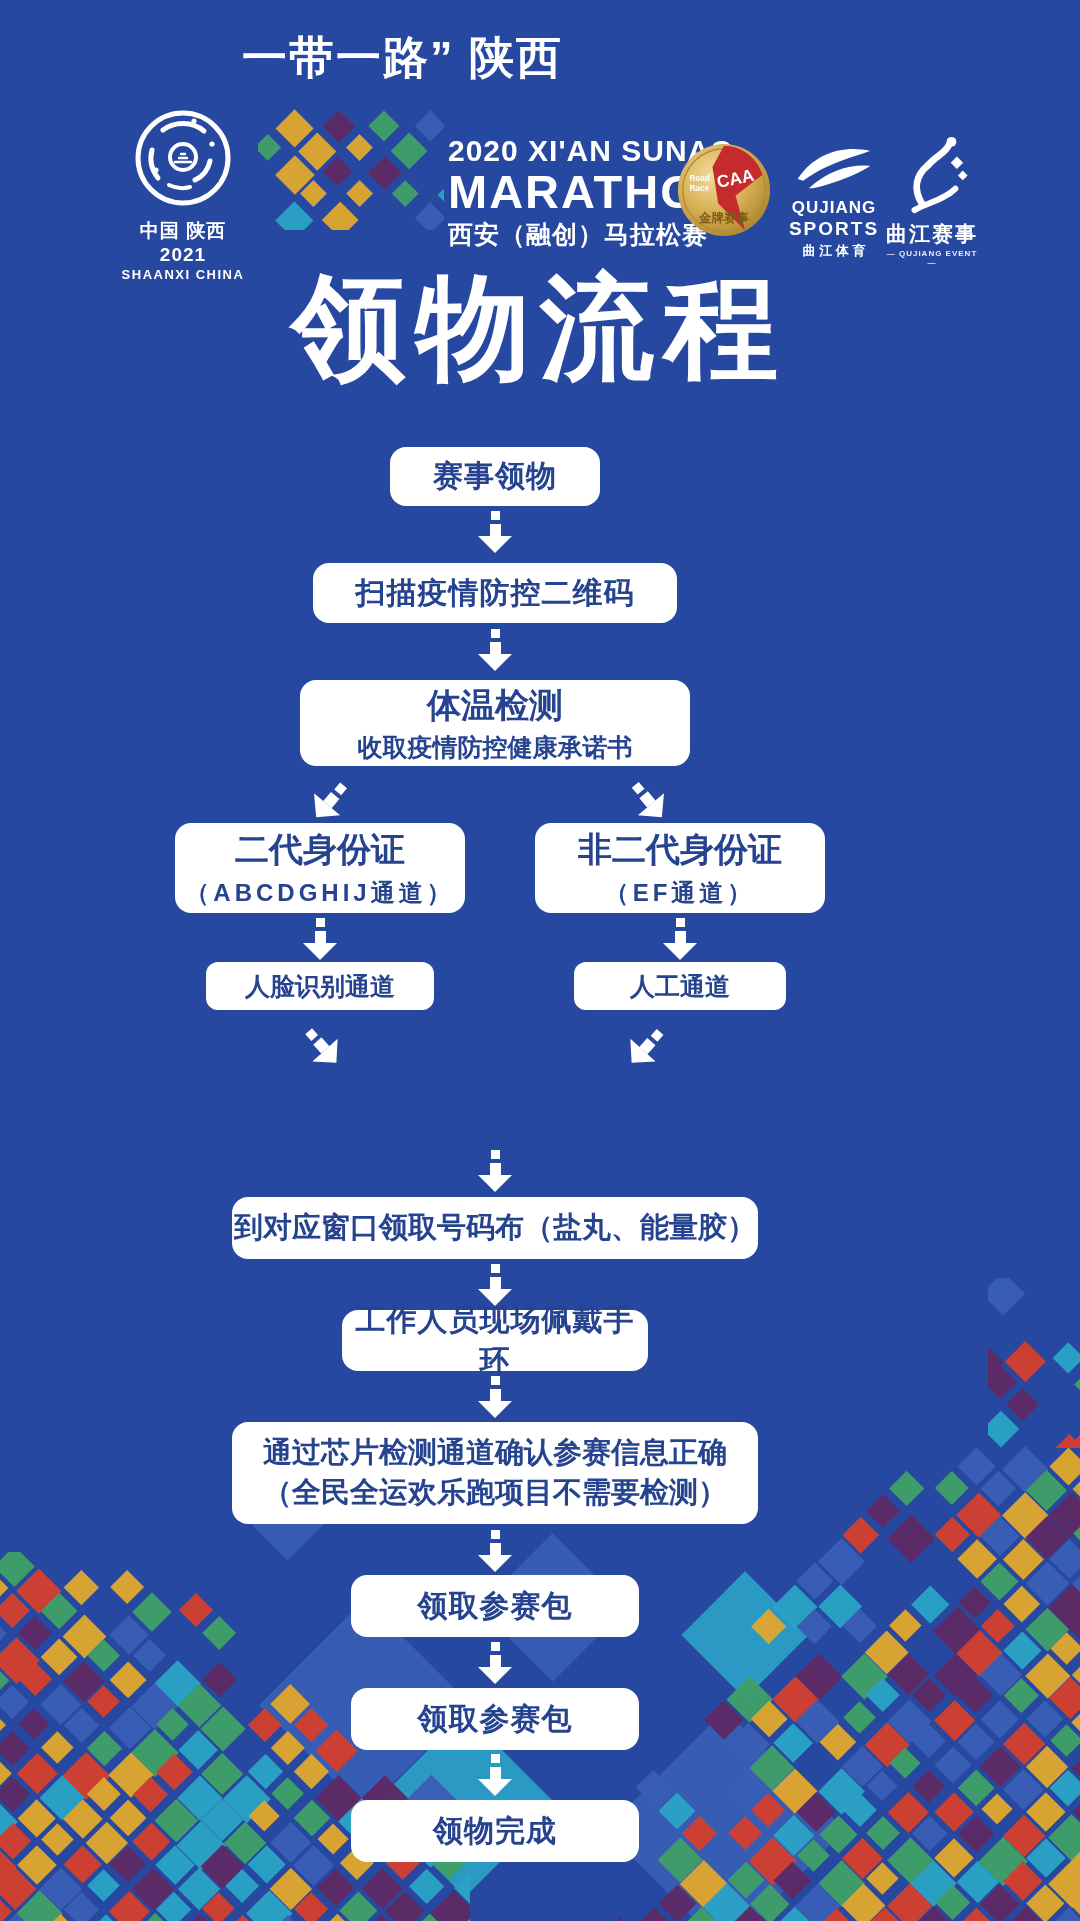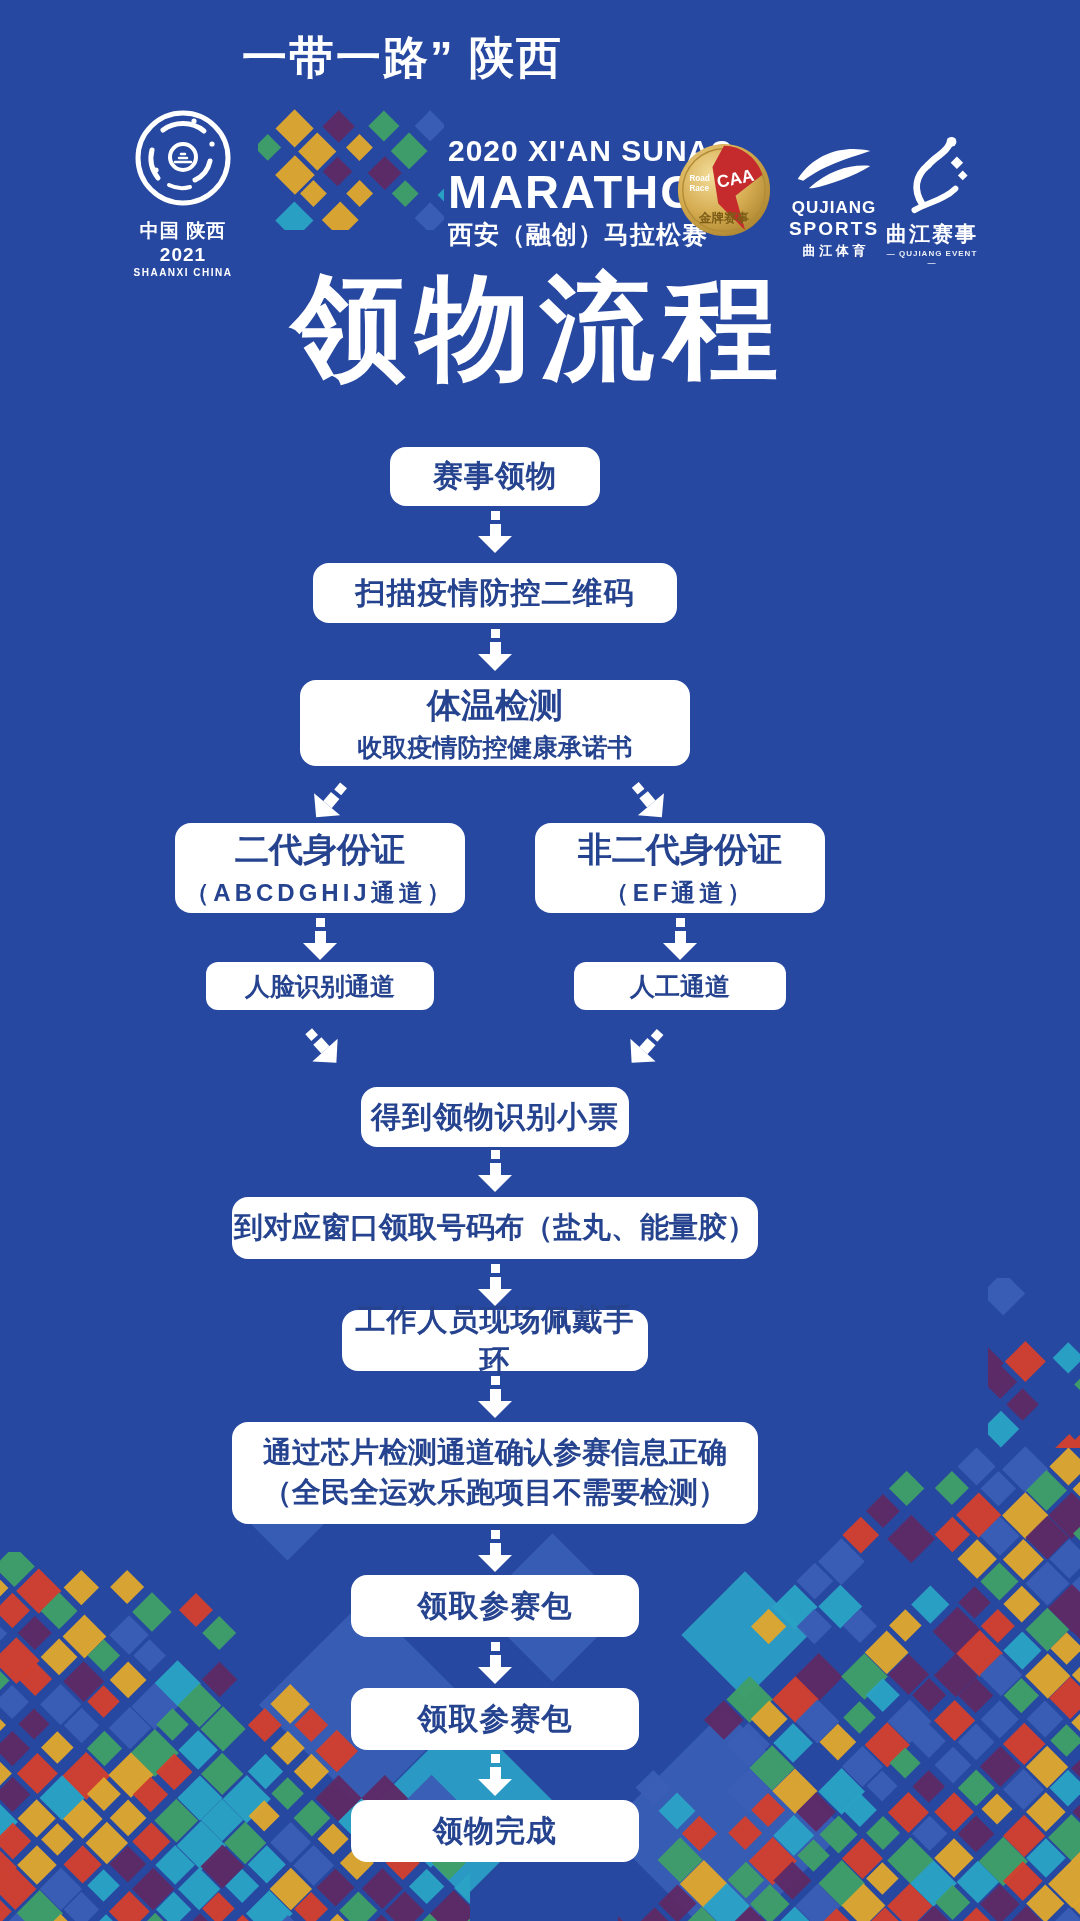--- a/index.html
+++ b/index.html
@@ -8,21 +8,21 @@
     background:#2748a0;
     font-family:"Liberation Sans","DejaVu Sans",sans-serif;
   }
   .abs{position:absolute;}
   
   .hdr-cn{left:242px;top:28px;font-size:45px;font-weight:900;color:#fff;letter-spacing:2px;z-index:6;}
   .hdr-en{left:566px;top:37px;font-size:21px;font-weight:800;color:#fff;line-height:1.18;letter-spacing:.5px;z-index:6;}
   
   .logo-shaanxi{left:116px;top:108px;width:134px;text-align:center;color:#fff;z-index:6;}
   .logo-shaanxi .l1{font-size:19px;font-weight:800;margin-top:6px;letter-spacing:1px;}
-  .logo-shaanxi .l2{font-size:10px;font-weight:700;letter-spacing:1.5px;margin-top:1px;}
+  .logo-shaanxi .l2{font-size:13px;font-weight:700;letter-spacing:1.5px;margin-top:1px;}
   .logo-marathon{left:448px;top:134px;color:#fff;z-index:6;}
   .logo-marathon .m1{font-size:30px;font-weight:900;letter-spacing:1px;}
   .logo-marathon .m2{font-size:47px;font-weight:900;letter-spacing:2px;line-height:1.0;}
   .logo-marathon .m3{font-size:25px;font-weight:700;margin-top:3px;letter-spacing:1px;}
   .logo-medal{left:676px;top:142px;z-index:6;}
   .logo-qsports{left:786px;top:138px;width:96px;text-align:center;color:#fff;z-index:6;}
   .logo-qsports .q1{font-size:17px;font-weight:900;letter-spacing:1px;margin-top:2px;}
   .logo-qsports .q2{font-size:19px;font-weight:900;letter-spacing:2px;}
   .logo-qsports .q3{font-size:13px;font-weight:700;margin-top:2px;}
   .logo-qevent{left:884px;top:132px;width:96px;text-align:center;color:#fff;z-index:6;}
@@ -185,23 +185,20 @@
   </div>
   <div class="abs fbox br">
     <span class="big">非二代身份证</span>
     <span class="chan">（EF通道）</span>
   </div>
   <div class="abs fbox cl">
     <span class="sm">人脸识别通道</span>
   </div>
   <div class="abs fbox cr">
     <span class="sm">人工通道</span>
-  </div>
-  <div class="abs fbox s4">
-    <span class="std">得到领物识别小票</span>
   </div>
   <div class="abs fbox s5">
     <span class="long">到对应窗口领取号码布（盐丸、能量胶）</span>
   </div>
   <div class="abs fbox s6">
     <span class="std">工作人员现场佩戴手环</span>
   </div>
   <div class="abs fbox s7">
     <span class="long">通过芯片检测通道确认参赛信息正确</span>
     <span class="long">（全民全运欢乐跑项目不需要检测）</span>

